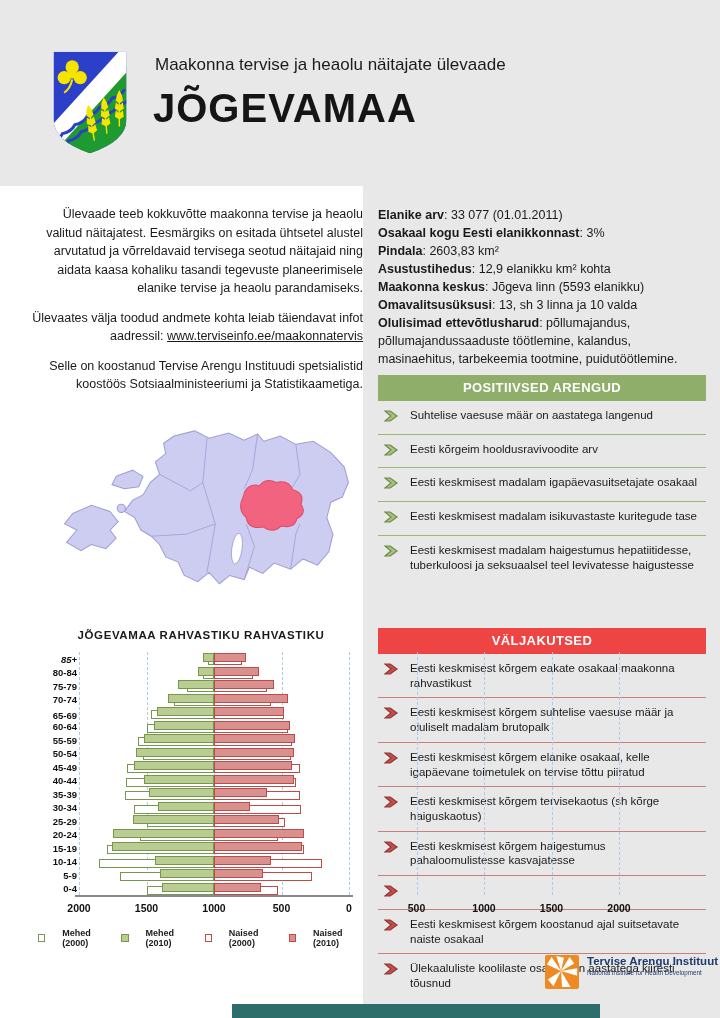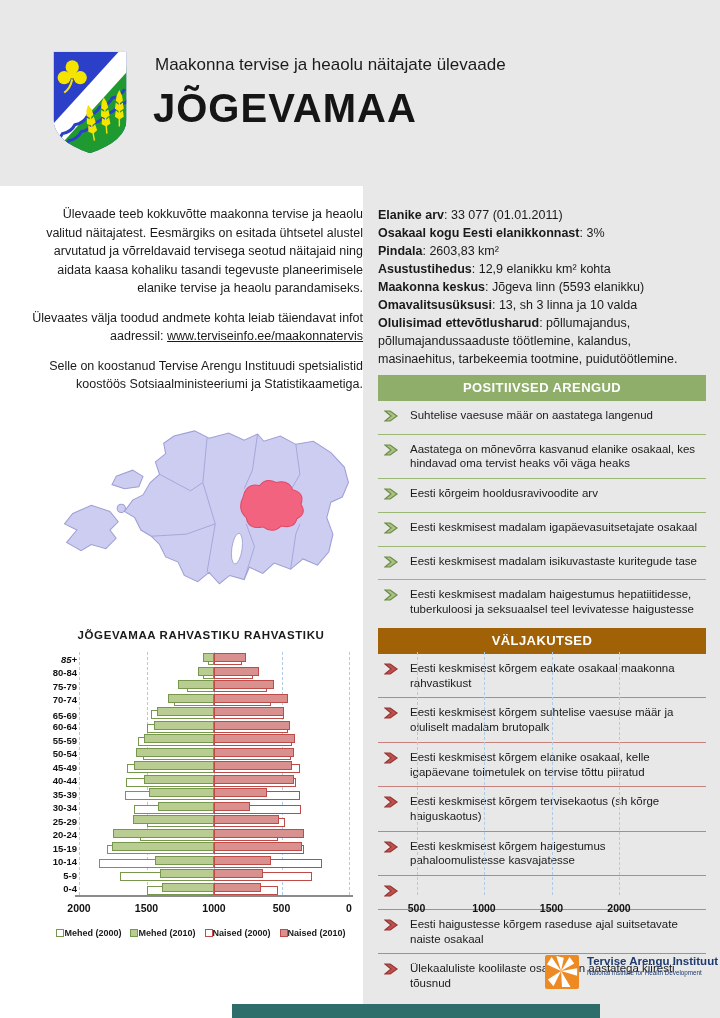--- a/index.html
+++ b/index.html
@@ -30,21 +30,21 @@
                  font-size:11.5px; font-weight:bold; letter-spacing:.6px; }
   .chart { position:absolute; left:45px; top:648px; width:312px; height:275px; }
   .chart .grid { position:absolute; top:4px; height:243px; width:0; border-left:1px dashed #aecbe8; }
   .chart .axis { position:absolute; background:#8a8a8a; }
   .chart .age { position:absolute; left:0; width:32px; text-align:right; font-size:9.5px;
                 font-weight:bold; color:#111; }
   .chart .bar { position:absolute; height:9px; }
   .chart .tick { position:absolute; width:34px; text-align:center; font-size:10.5px; font-weight:bold; color:#111; }
   .legend { position:absolute; left:38px; top:928px; width:326px; display:flex; justify-content:center;
             gap:9px; font-size:9px; font-weight:bold; align-items:center; }
-  .legend .li { display:flex; align-items:center; gap:0; }
+  .legend .li { display:flex; align-items:center; gap:17px; }
   .legend .sw { width:8px; height:8px; display:inline-block; }
   .tai-logo { position:absolute; left:545px; top:955px; width:165px; display:flex; gap:8px; align-items:flex-start; }
   .tai-text .l1 { font-size:11.5px; font-weight:bold; color:#1e3b6e; white-space:nowrap; }
   .tai-text .l2 { font-size:6.3px; color:#1e3b6e; margin-top:2px; white-space:nowrap; }
   .footer-bar { position:absolute; left:232px; top:1004px; width:368px; height:14px; }
 </style>
 </head>
 <body>
 
 <div class="page">
@@ -115,26 +115,20 @@
         <li>
           <span class="li-icon"><svg width="15" height="14" viewBox="0 0 15 14">
               <path d="M1 2 L6.2 2 L13 7 L6.2 12 L1 12 L7 7 Z" fill="#a9c184" stroke="#6d8c45" stroke-width="1.2"></path>
             </svg></span>
           <span class="li-text">Suhtelise vaesuse määr on aastatega langenud</span>
         </li>
         <li>
           <span class="li-icon"><svg width="15" height="14" viewBox="0 0 15 14">
               <path d="M1 2 L6.2 2 L13 7 L6.2 12 L1 12 L7 7 Z" fill="#a9c184" stroke="#6d8c45" stroke-width="1.2"></path>
             </svg></span>
-          <span class="li-text">Aastatega on mõnevõrra kasvanud elanike osakaal, kes hindavad oma tervist heaks või väga heaks</span>
-        </li>
-        <li>
-          <span class="li-icon"><svg width="15" height="14" viewBox="0 0 15 14">
-              <path d="M1 2 L6.2 2 L13 7 L6.2 12 L1 12 L7 7 Z" fill="#a9c184" stroke="#6d8c45" stroke-width="1.2"></path>
-            </svg></span>
           <span class="li-text">Eesti kõrgeim hooldusravivoodite arv</span>
         </li>
         <li>
           <span class="li-icon"><svg width="15" height="14" viewBox="0 0 15 14">
               <path d="M1 2 L6.2 2 L13 7 L6.2 12 L1 12 L7 7 Z" fill="#a9c184" stroke="#6d8c45" stroke-width="1.2"></path>
             </svg></span>
           <span class="li-text">Eesti keskmisest madalam igapäevasuitsetajate osakaal</span>
         </li>
         <li>
           <span class="li-icon"><svg width="15" height="14" viewBox="0 0 15 14">
@@ -145,21 +139,21 @@
         <li>
           <span class="li-icon"><svg width="15" height="14" viewBox="0 0 15 14">
               <path d="M1 2 L6.2 2 L13 7 L6.2 12 L1 12 L7 7 Z" fill="#a9c184" stroke="#6d8c45" stroke-width="1.2"></path>
             </svg></span>
           <span class="li-text">Eesti keskmisest madalam haigestumus hepatiitidesse, tuberkuloosi ja seksuaalsel teel levivatesse haigustesse</span>
         </li>
       </ul>
   </div>
 
   <div class="info-box" id="challenges-box" style="top: 628px; --sep: #c8807d;">
-    <div class="box-header" style="background: #a16207;">VÄLJAKUTSED</div>
+    <div class="box-header" style="background: #ef4444;">VÄLJAKUTSED</div>
     <ul>
         <li>
           <span class="li-icon"><svg width="15" height="14" viewBox="0 0 15 14">
               <path d="M1 2 L6.2 2 L13 7 L6.2 12 L1 12 L7 7 Z" fill="#c0504d" stroke="#953735" stroke-width="1.2"></path>
             </svg></span>
           <span class="li-text">Eesti keskmisest kõrgem eakate osakaal maakonna rahvastikust</span>
         </li>
         <li>
           <span class="li-icon"><svg width="15" height="14" viewBox="0 0 15 14">
               <path d="M1 2 L6.2 2 L13 7 L6.2 12 L1 12 L7 7 Z" fill="#c0504d" stroke="#953735" stroke-width="1.2"></path>
@@ -186,21 +180,21 @@
         </li>
         <li>
           <span class="li-icon"><svg width="15" height="14" viewBox="0 0 15 14">
               <path d="M1 2 L6.2 2 L13 7 L6.2 12 L1 12 L7 7 Z" fill="#c0504d" stroke="#953735" stroke-width="1.2"></path>
             </svg></span>
         </li>
         <li>
           <span class="li-icon"><svg width="15" height="14" viewBox="0 0 15 14">
               <path d="M1 2 L6.2 2 L13 7 L6.2 12 L1 12 L7 7 Z" fill="#c0504d" stroke="#953735" stroke-width="1.2"></path>
             </svg></span>
-          <span class="li-text">Eesti haigustesse kõrgem raseduse ajal suitsetavate naiste osakaal</span>
+          <span class="li-text">Eesti keskmisest kõrgem koostanud ajal suitsetavate naiste osakaal</span>
         </li>
         <li>
           <span class="li-icon"><svg width="15" height="14" viewBox="0 0 15 14">
               <path d="M1 2 L6.2 2 L13 7 L6.2 12 L1 12 L7 7 Z" fill="#c0504d" stroke="#953735" stroke-width="1.2"></path>
             </svg></span>
           <span class="li-text">Ülekaaluliste koolilaste osakaal on aastatega kiiresti tõusnud</span>
         </li>
       </ul>
   </div>
 

